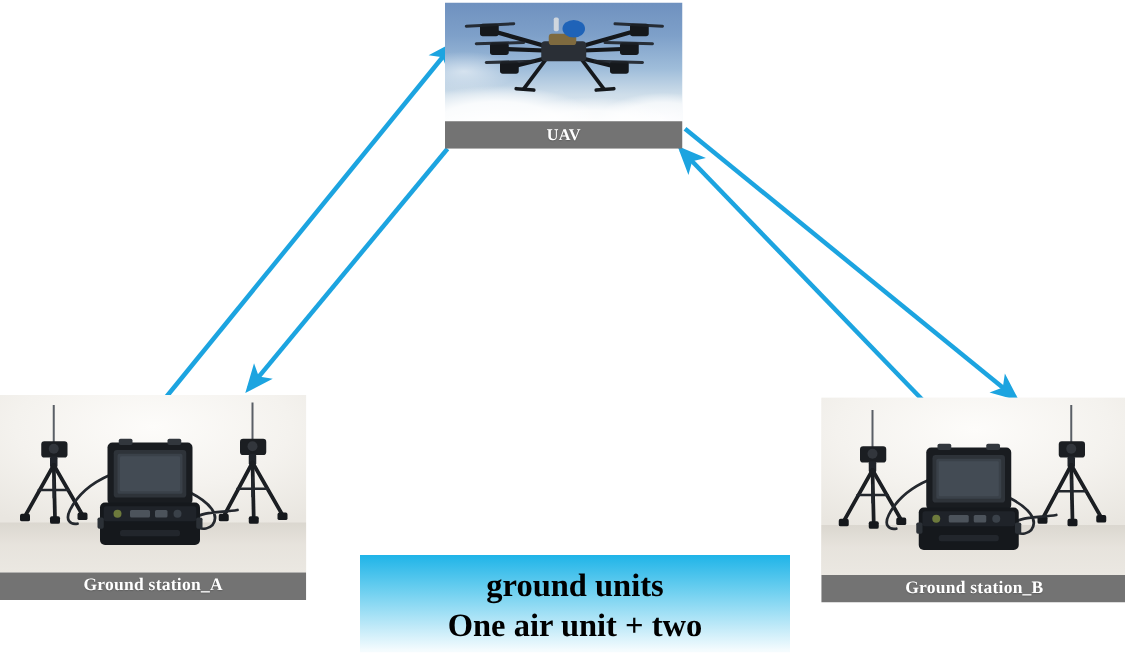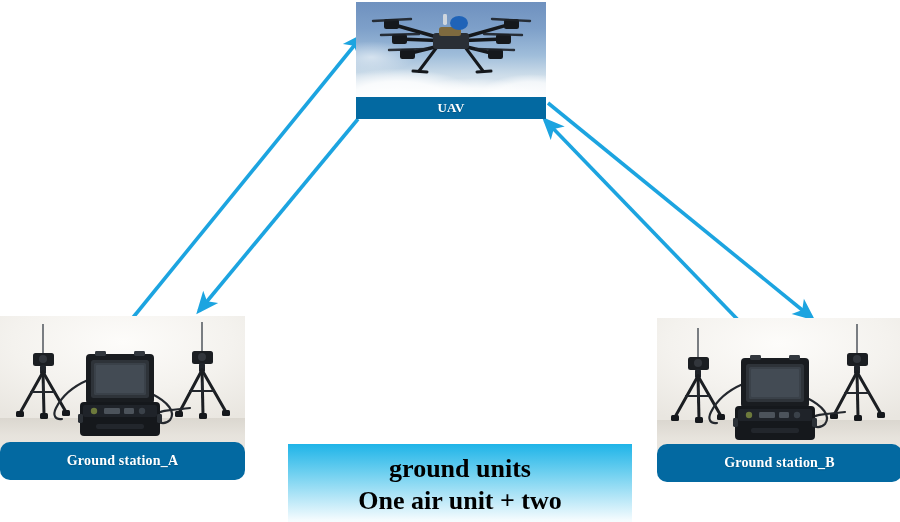--- a/index.html
+++ b/index.html
@@ -23,21 +23,21 @@
     overflow: hidden;
   }
   .node .photo {
     position: absolute;
     left: 0; right: 0; top: 0;
     overflow: hidden;
   }
   .node .band {
     position: absolute;
     left: 0; right: 0; bottom: 0;
-    background: #0369a1;
+    background: #737373;
     color: #ffffff;
     font-weight: bold;
     text-align: center;
     letter-spacing: .2px;
     text-shadow: 0 1px 1px rgba(0,0,0,.18);
     display: flex;
     align-items: center;
     justify-content: center;
   }
 
@@ -60,21 +60,21 @@
     left: 50%; top: 42%;
     width: 168px; height: 70px;
     transform: translate(-50%, -50%);
   }
 
   
   .gs { width: 245px; height: 164px; }
   #gs-a { left: 0px;   top: 316px; }
   #gs-b { left: 657px; top: 318px; }
   .gs .photo { height: 142px; }
-  .gs .band  { height: 38px; font-size: 14px; border-radius: 10px; }
+  .gs .band  { height: 22px; font-size: 14px; }
 
   .gs-bg {
     position: absolute; inset: 0;
     background:
       radial-gradient(ellipse 200px 90px at 50% 18%, #fdfcfa 0%, #f4f2ee 55%, #e9e6e0 100%),
       linear-gradient(180deg, #f7f5f2 0%, #efece7 62%, #e3dfd8 100%);
   }
   .floor {
     position: absolute; left: 0; right: 0; bottom: 0; height: 28%;
     background: linear-gradient(180deg, rgba(214,210,202,.75) 0%, rgba(229,225,218,.55) 45%, rgba(239,236,230,.3) 100%);

